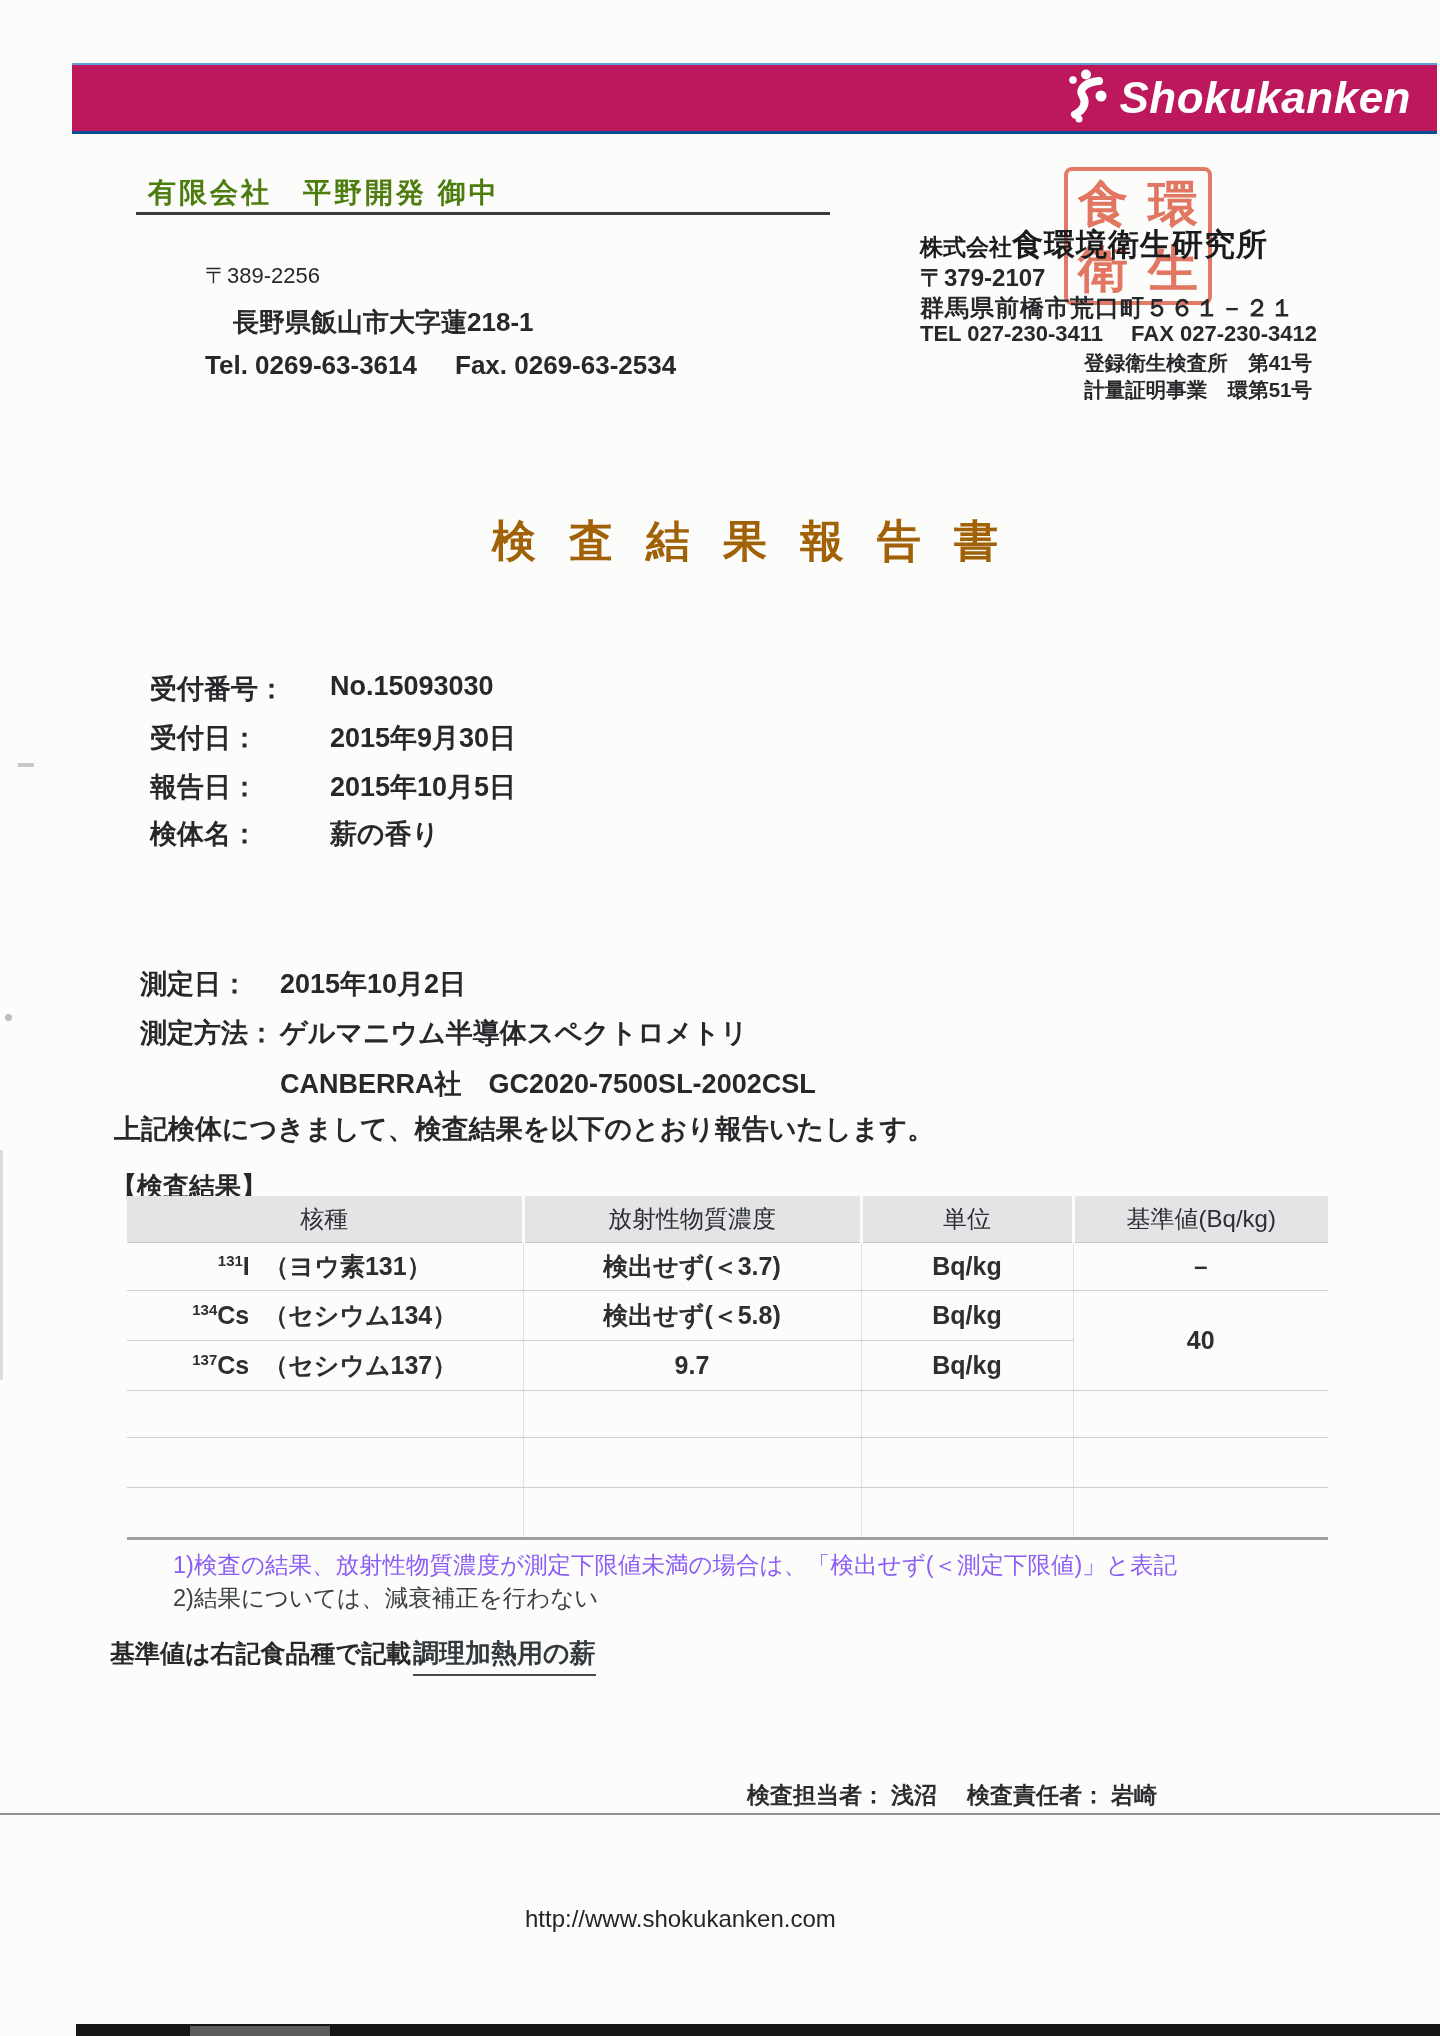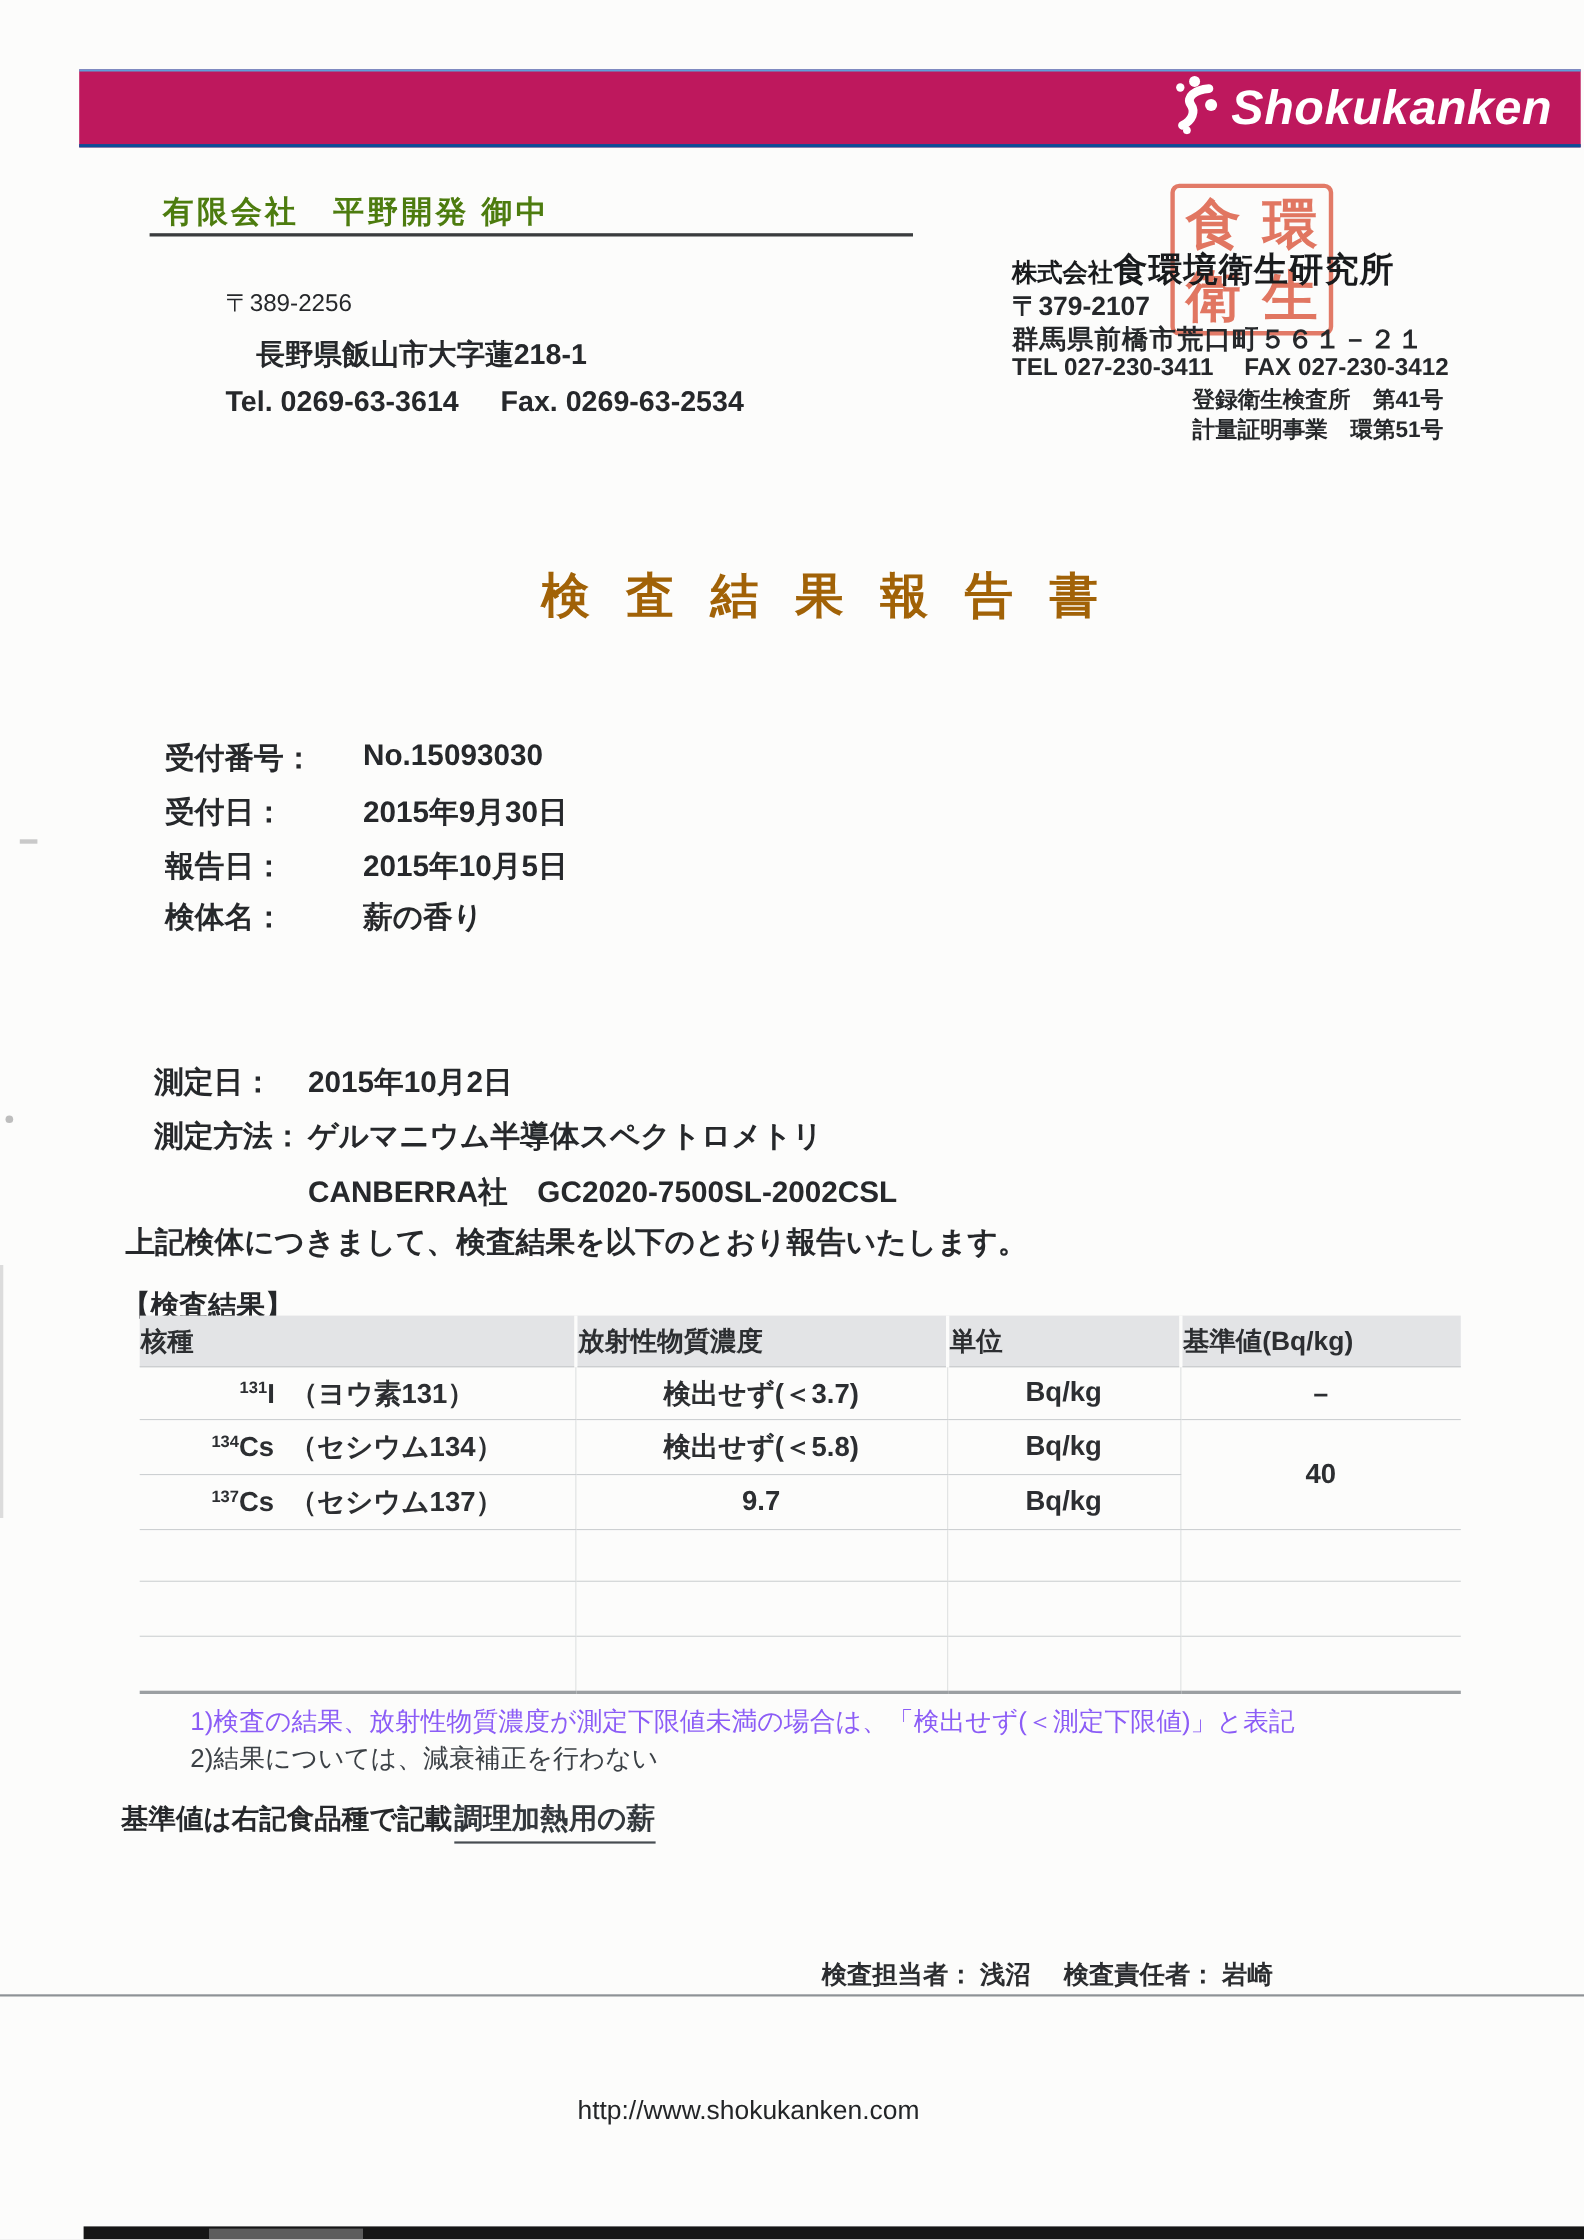--- a/index.html
+++ b/index.html
@@ -49,22 +49,22 @@
   .f-label{left:150px;font-size:27px;font-weight:600;}
   .f-value{left:330px;font-size:27px;font-weight:600;}
   .m-label{left:140px;font-size:27px;font-weight:600;}
   .m-value{left:280px;font-size:27px;font-weight:600;}
   .intro{left:114px;top:1111px;font-size:27px;font-weight:600;}
   .section-label{left:111px;top:1169px;font-size:26px;font-weight:700;}
 
   
   .results-table{left:127px;top:1196px;}
   table{border-collapse:collapse;table-layout:fixed;width:1201px;font-size:25px;color:#2c2e31;}
-  thead th{background:#e3e4e6;height:44px;font-weight:700;font-size:24px;
-    border-bottom:1px solid #c6c9cb;text-align:left;}
+  thead th{background:#e3e4e6;height:44px;font-weight:400;font-size:24px;
+    border-bottom:1px solid #c6c9cb;text-align:center;}
   thead th + th{border-left:3px solid #fcfcfb;}
   tbody td{border-bottom:1px solid #cdd0d2;border-left:1px solid #dfe1e2;
     text-align:center;font-weight:600;vertical-align:middle;}
   tbody td:first-child{border-left:none;}
   tbody tr.last td{border-bottom:3px solid #9b9fa2;}
   sup.mass{font-size:15px;vertical-align:9px;font-weight:600;}
   .nname{margin-left:14px;}
 
   
   .note1{left:173px;top:1549px;font-size:23.5px;font-weight:500;color:#8b5cf6;}

